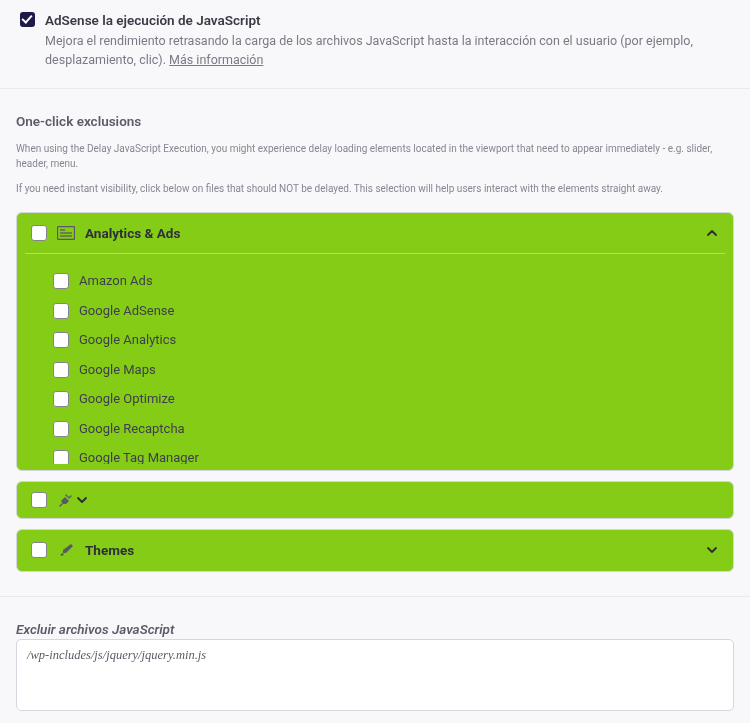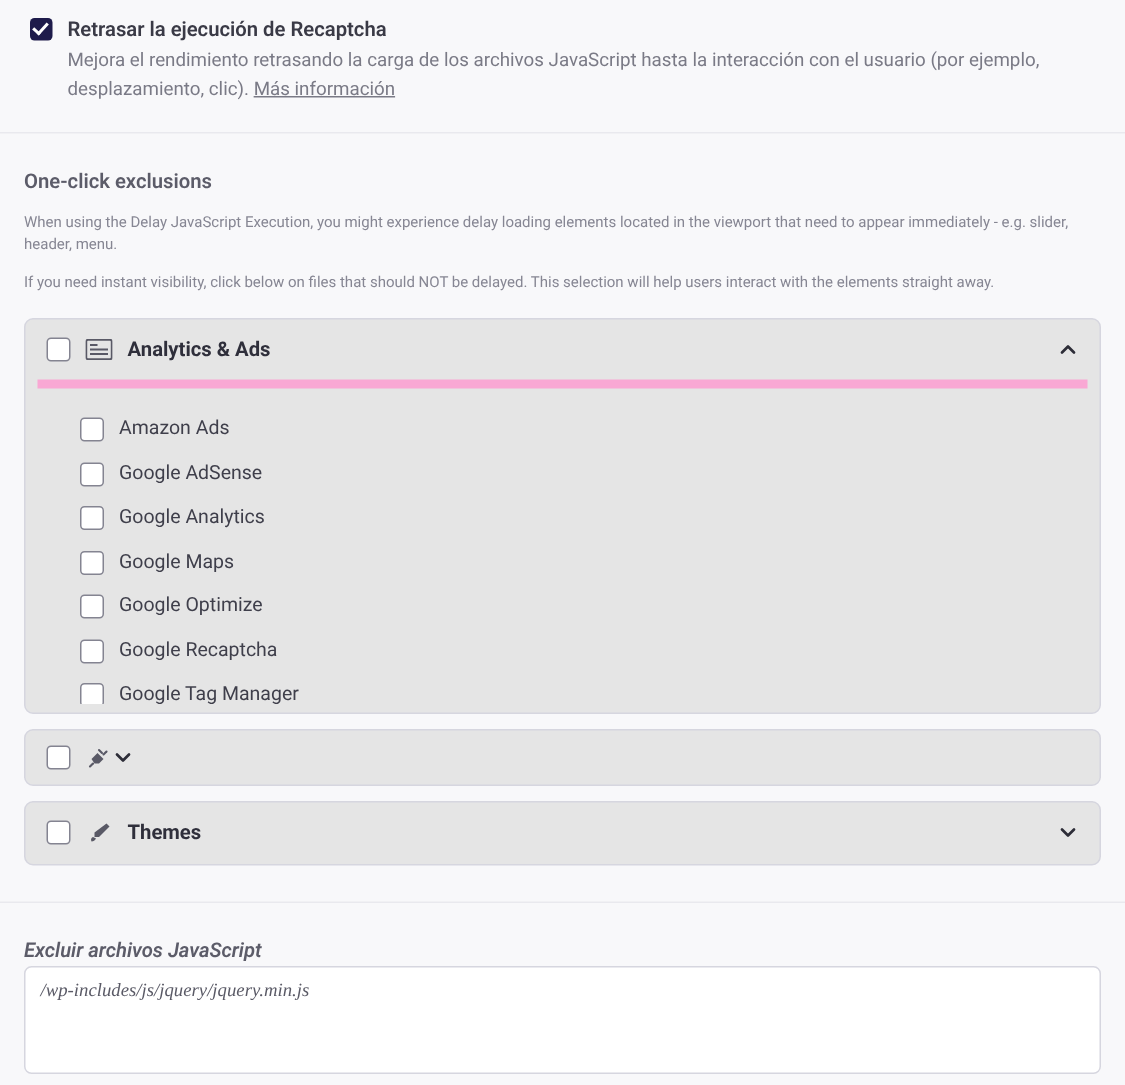--- a/index.html
+++ b/index.html
@@ -30,32 +30,32 @@
   }
   .top-text { margin-left: 10px; flex: 1; }
   .top-title { font-weight: 600; color: #3a3a46; font-size: 13.5px; padding-bottom: 2px; }
   .top-desc { color: #7a7a86; font-size: 12.5px; }
   .top-desc .link { text-decoration: underline; color: #7a7a86; cursor: pointer; }
   .divider { border-top: 1px solid #e9e9ee; margin: 0 -16px 22px -16px; }
   .section-title { font-weight: 600; color: #5c5c69; font-size: 13.5px; margin-bottom: 10px; }
   .section-desc { color: #868693; font-size: 10px; margin-bottom: 10px; }
   .acc-group { margin-bottom: 8px; }
   .acc {
-    border: 1.5px solid #d6d6df; border-radius: 6px; background: #e5e5e5;
+    border: 1.5px solid #d6d6df; border-radius: 6px; background: #84cc16;
   }
   .acc-head {
     display: flex; align-items: center; padding: 10px 14px; cursor: pointer;
   }
   .acc-head .chk-empty {
     width: 16px; height: 16px; border: 1.5px solid #848491; border-radius: 3px; flex: 0 0 16px; background: #fff;
   }
   .acc-head .cat-icon { margin-left: 10px; color: #595966; flex: 0 0 18px; }
   .acc-head .cat-label { margin-left: 10px; font-weight: 700; color: #2f2f3b; font-size: 13.5px; flex: 1; }
   .acc-head .chevron { color: #353541; }
-  .acc-body-wrap { border-top: 6px solid #f9a8d4; margin: 0 8px; }
+  .acc-body-wrap { border-top: 1px solid #f9a8d4; margin: 0 8px; }
   .acc-body {
     margin: 8px 2px 6px 2px;
     height: 202px; overflow-y: scroll;
     padding: 4px 0 4px 26px;
   }
   .item { display: flex; align-items: center; padding: 5px 0; }
   .item .chk-empty {
     width: 16px; height: 16px; border: 1.5px solid #848491; border-radius: 3px; flex: 0 0 16px; background: #fff;
   }
   .item .item-label { margin-left: 10px; color: #3f3f4b; font-size: 13px; }
@@ -75,21 +75,21 @@
   svg { display: block; }
 </style>
 </head>
 <body>
 
 <div class="page">
 
   <div class="top-option">
     <div class="chk-main"></div>
     <div class="top-text">
-      <div class="top-title">Retrasar la ejecución de Recaptcha</div>
+      <div class="top-title">AdSense la ejecución de JavaScript</div>
       <div class="top-desc">
         <span>Mejora el rendimiento retrasando la carga de los archivos JavaScript hasta la interacción con el usuario (por ejemplo, desplazamiento, clic). </span><span class="link">Más información</span>
       </div>
     </div>
   </div>
 
   <div class="divider"></div>
 
   <div class="section-title">One-click exclusions</div>
   <div class="section-desc">When using the Delay JavaScript Execution, you might experience delay loading elements located in the viewport that need to appear immediately - e.g. slider, header, menu.</div>

